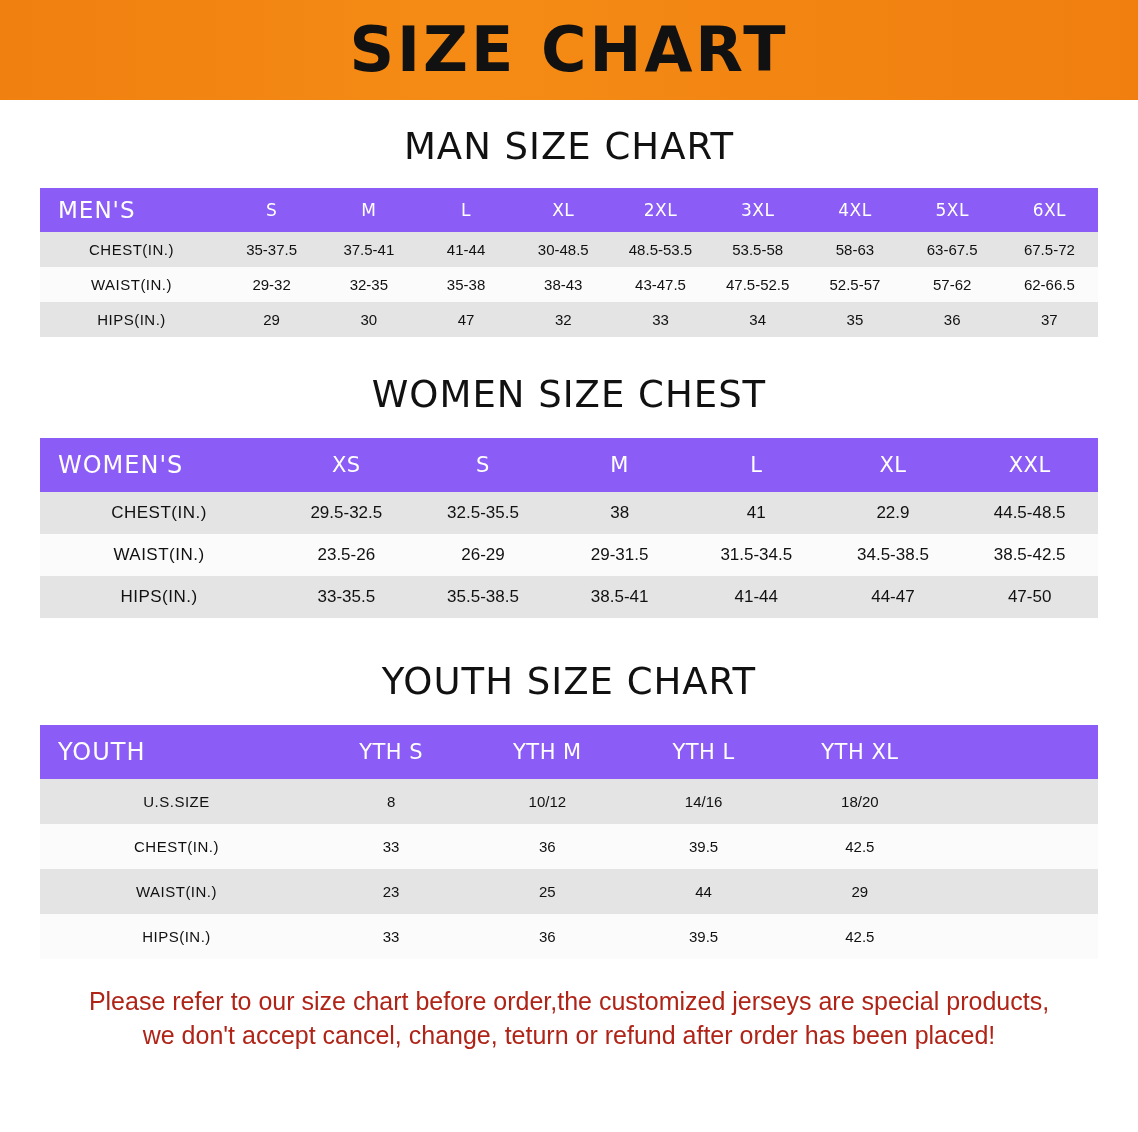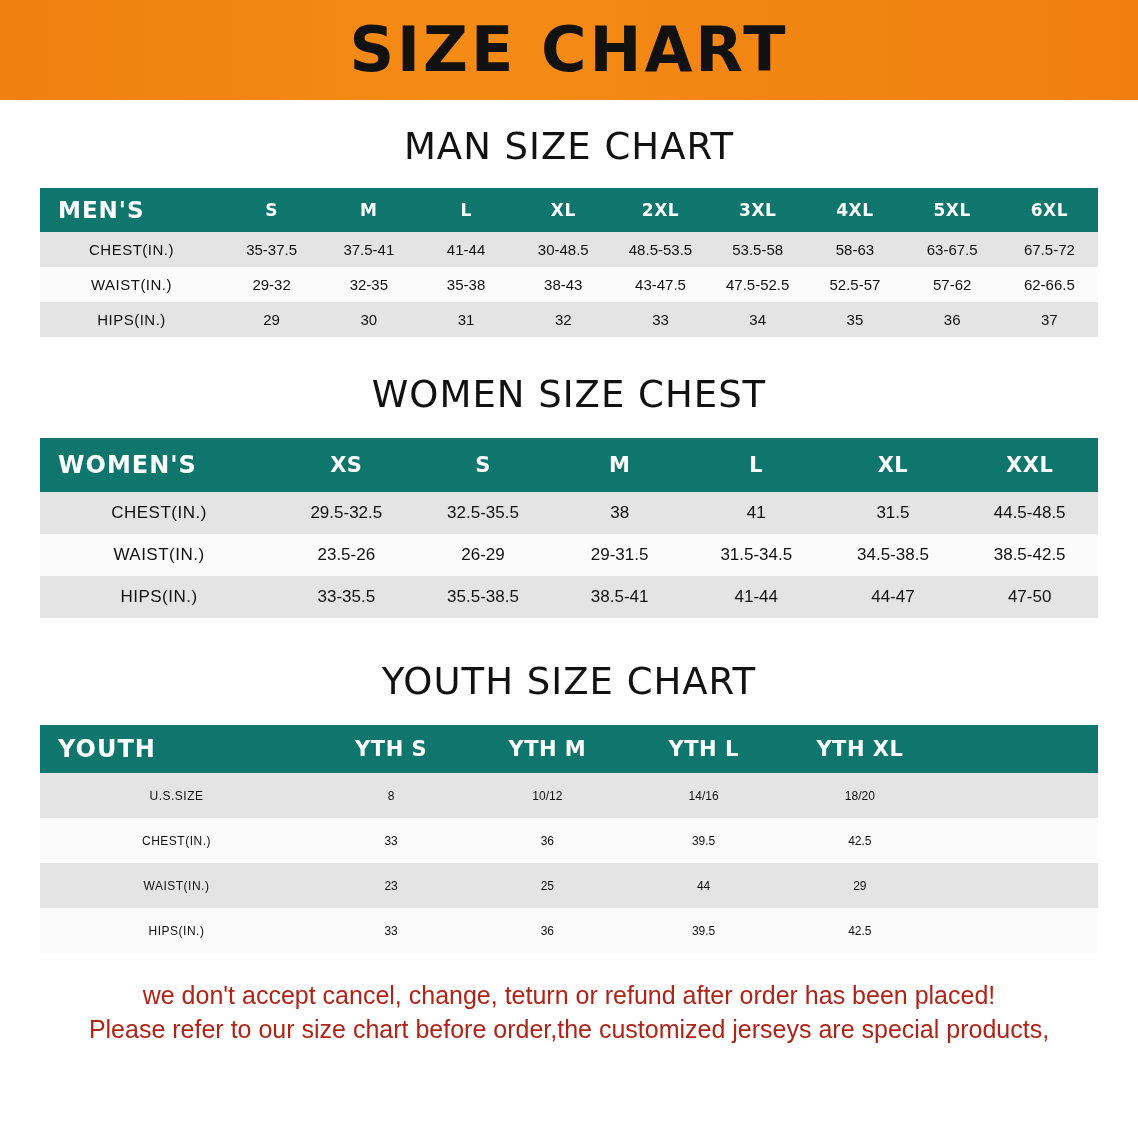--- a/index.html
+++ b/index.html
@@ -76,25 +76,25 @@
     text-align: center;
     font-family: "Liberation Sans", sans-serif;
     color: #111111;
     font-size: 16px;
     padding: 0;
     height: 34px;
     vertical-align: middle;
     white-space: nowrap;
   }
   table.sizechart thead th {
-    background: #0f766e;
+    background: #8b5cf6;
     color: #ffffff;
     height: 44px;
     font-family: "DejaVu Sans", sans-serif;
-    font-weight: bold;
+    font-weight: normal;
     font-size: 18px;
     letter-spacing: 0.5px;
   }
   table.sizechart thead th.rowhead {
     text-align: left;
     padding-left: 18px;
     font-size: 21px;
     letter-spacing: 1px;
   }
   table.sizechart tbody td.rowlabel {
@@ -110,23 +110,23 @@
   #men-table th, #men-table td { font-size: 15px; }
   #men-table thead th { font-size: 17px; }
   #men-table tbody td { height: 35px; }
 
   
   #women-table thead th { height: 54px; font-size: 21px; }
   #women-table thead th.rowhead { font-size: 24px; }
   #women-table tbody td { height: 42px; font-size: 17px; }
 
   
-  #youth-table thead th { height: 48px; font-size: 21px; }
+  #youth-table thead th { height: 54px; font-size: 21px; }
   #youth-table thead th.rowhead { font-size: 24px; }
-  #youth-table tbody td { height: 45px; font-size: 12px; }
+  #youth-table tbody td { height: 45px; font-size: 15px; }
 
   
   .note {
     margin: 26px 38px 0 38px;
     color: #b02418;
     font-family: "Liberation Sans", sans-serif;
     font-size: 25px;
     line-height: 1.35;
     text-align: center;
   }
@@ -178,21 +178,21 @@
         <td>43-47.5</td>
         <td>47.5-52.5</td>
         <td>52.5-57</td>
         <td>57-62</td>
         <td>62-66.5</td>
       </tr>
       <tr class="zebra-a">
         <td class="rowlabel">HIPS(IN.)</td>
         <td>29</td>
         <td>30</td>
-        <td>31</td>
+        <td>47</td>
         <td>32</td>
         <td>33</td>
         <td>34</td>
         <td>35</td>
         <td>36</td>
         <td>37</td>
       </tr>
     </tbody>
   </table>
 </div>
@@ -211,21 +211,21 @@
         <th>XXL</th>
       </tr>
     </thead>
     <tbody>
       <tr class="zebra-a">
         <td class="rowlabel">CHEST(IN.)</td>
         <td>29.5-32.5</td>
         <td>32.5-35.5</td>
         <td>38</td>
         <td>41</td>
-        <td>31.5</td>
+        <td>22.9</td>
         <td>44.5-48.5</td>
       </tr>
       <tr class="zebra-b">
         <td class="rowlabel">WAIST(IN.)</td>
         <td>23.5-26</td>
         <td>26-29</td>
         <td>29-31.5</td>
         <td>31.5-34.5</td>
         <td>34.5-38.5</td>
         <td>38.5-42.5</td>
@@ -287,15 +287,15 @@
         <td>36</td>
         <td>39.5</td>
         <td>42.5</td>
         <td></td>
       </tr>
     </tbody>
   </table>
 </div>
 
 <div class="note">
+  <span class="note-line">Please refer to our size chart before order,the customized jerseys are special products,</span>
   <span class="note-line">we don't accept cancel, change, teturn or refund after order has been placed!</span>
-  <span class="note-line">Please refer to our size chart before order,the customized jerseys are special products,</span>
 </div>
 
 </body></html>

